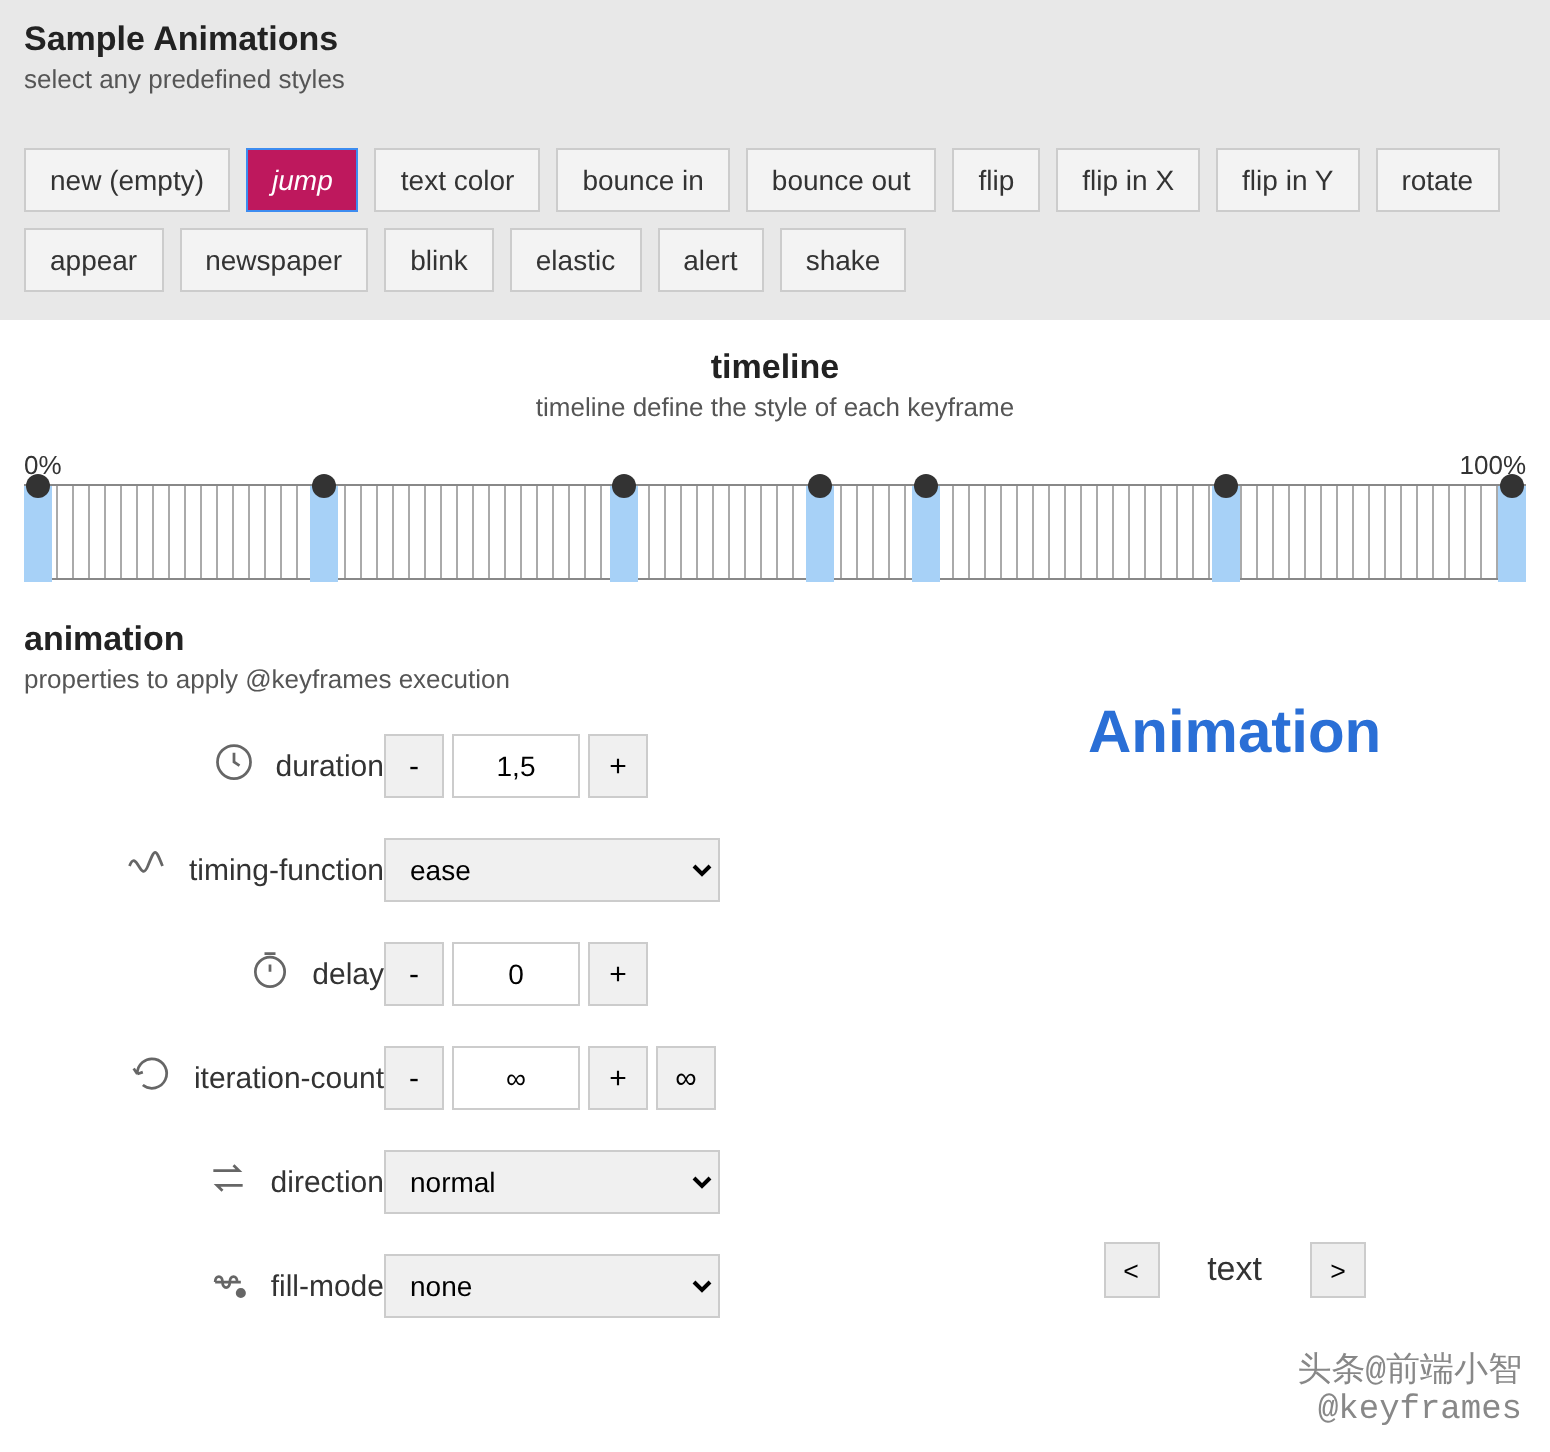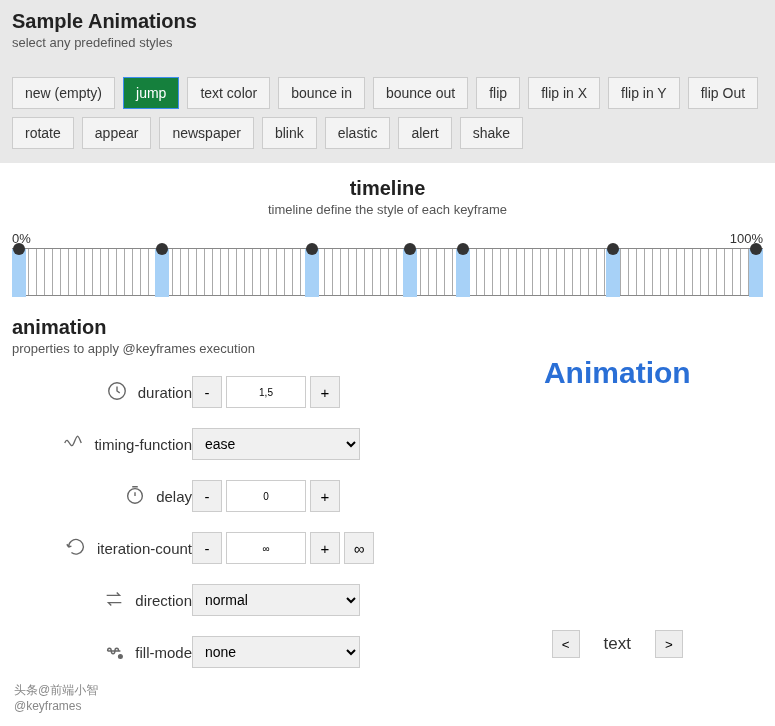--- a/index.html
+++ b/index.html
@@ -1,66 +1,65 @@
 <!DOCTYPE html>
 <html><head>
 <meta charset="utf-8">
 <style>
 * { box-sizing: border-box; margin: 0; padding: 0; }
 body { font-family: Arial, Helvetica, sans-serif; font-size: 14px; color: #333; width: 775px; background: #fff; }
-.section-header { font-weight: bold; font-size: 20px; color: #222; }
+.section-header { font-weight: bold; font-size: 17px; color: #222; }
 .section-sub { font-size: 13px; color: #555; margin-top: 2px; }
 
 .samples { background: #e8e8e8; padding: 10px 12px 14px; }
 .samples-buttons { margin-top: 27px; display: flex; flex-wrap: wrap; gap: 8px; }
 .sample-btn { background: #f3f3f3; border: 1px solid #ccc; padding: 7px 12px; font-size: 14px; color: #333; cursor: pointer; }
-.sample-btn.active { background: #15803d; color: #fff; border-color: #3d8cf0; }
+.sample-btn.active { background: #be185d; color: #fff; border-color: #3d8cf0; font-style: italic; }
 
 .timeline { padding: 14px 12px 0; text-align: center; }
 .timeline-labels { display: flex; justify-content: space-between; font-size: 13px; margin-top: 14px; }
 .timeline-track { position: relative; height: 48px; margin-top: 2px; background: repeating-linear-gradient(to right, #aaa 0, #aaa 1px, transparent 1px, transparent 8px); border-top: 1px solid #888; border-bottom: 1px solid #888; }
 .kf { position: absolute; top: 0; width: 14px; height: 48px; background: #a7d1f7; transform: translateX(-7px); }
 .kf::after { content: ""; position: absolute; top: -6px; left: 50%; transform: translateX(-50%); width: 12px; height: 12px; background: #333; border-radius: 50%; }
 .kf:first-child { transform: translateX(0); }
 .kf:last-child { transform: translateX(-14px); }
 
 .anim { padding: 20px 12px 10px; display: flex; gap: 24px; }
 .anim-left { flex: 0 0 58%; }
 .anim-right { flex: 1; display: flex; flex-direction: column; align-items: center; justify-content: space-between; padding: 40px 0 10px; }
 .prop-row { display: flex; align-items: center; margin-top: 20px; }
 .prop-row:first-of-type { margin-top: 18px; }
 .prop-label { width: 180px; display: flex; align-items: center; gap: 10px; font-size: 15px; justify-content: flex-end; }
 .prop-label svg { width: 22px; height: 22px; stroke: #666; fill: none; stroke-width: 1.5; flex-shrink: 0; }
 .stepper { display: flex; }
 .stepper button, .inf-btn { width: 30px; height: 32px; background: #f0f0f0; border: 1px solid #ccc; cursor: pointer; font-size: 15px; }
-.stepper input { width: 80px; height: 32px; border: 1px solid #ccc; text-align: center; font-size: 10px; margin: 0 4px; }
+.stepper input { width: 64px; height: 32px; border: 1px solid #ccc; text-align: center; font-size: 14px; margin: 0 4px; }
 .select { width: 168px; height: 32px; border: 1px solid #ccc; background: #f0f0f0; padding: 0 8px; font-size: 14px; }
 
 .preview-title { color: #2a6fd6; font-size: 30px; font-weight: bold; }
 .preview-nav { display: flex; gap: 24px; align-items: center; }
 .preview-nav button { width: 28px; height: 28px; background: #eee; border: 1px solid #ccc; cursor: pointer; }
 .preview-nav span { font-size: 17px; }
-.watermark { text-align: left; padding: 4px 14px; font-size: 12px; color: #888; }
+.watermark { text-align: right; padding: 4px 14px; font-size: 17px; color: #888; font-family: Liberation Mono, monospace; }
 </style>
 </head>
 <body>
 
 <div class="samples">
   <div class="section-header">Sample Animations</div>
   <div class="section-sub">select any predefined styles</div>
   <div class="samples-buttons" id="samples-buttons">
       <button class="sample-btn">new (empty)</button>
       <button class="sample-btn active">jump</button>
       <button class="sample-btn">text color</button>
       <button class="sample-btn">bounce in</button>
       <button class="sample-btn">bounce out</button>
       <button class="sample-btn">flip</button>
       <button class="sample-btn">flip in X</button>
       <button class="sample-btn">flip in Y</button>
-      <button class="sample-btn">flip Out</button>
       <button class="sample-btn">rotate</button>
       <button class="sample-btn">appear</button>
       <button class="sample-btn">newspaper</button>
       <button class="sample-btn">blink</button>
       <button class="sample-btn">elastic</button>
       <button class="sample-btn">alert</button>
       <button class="sample-btn">shake</button>
     </div>
 </div>
 

